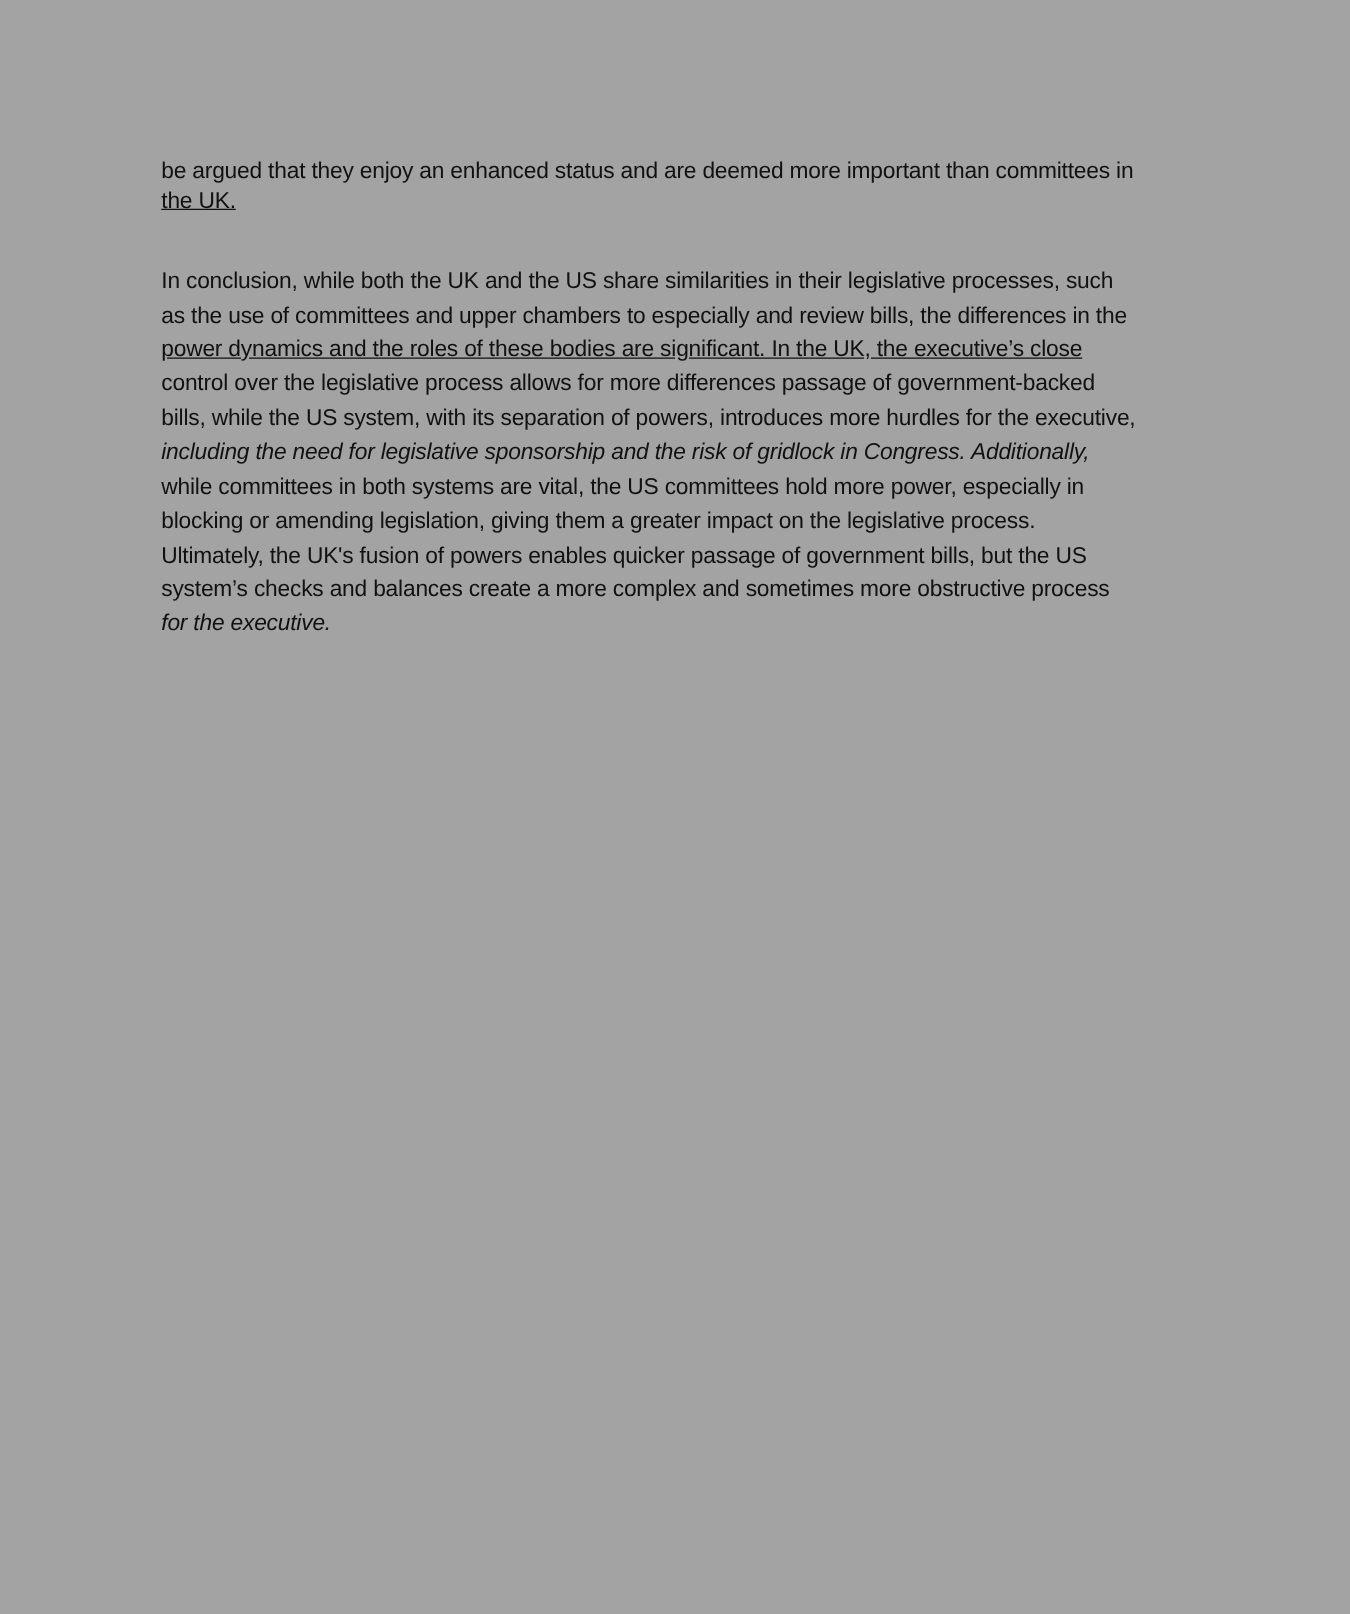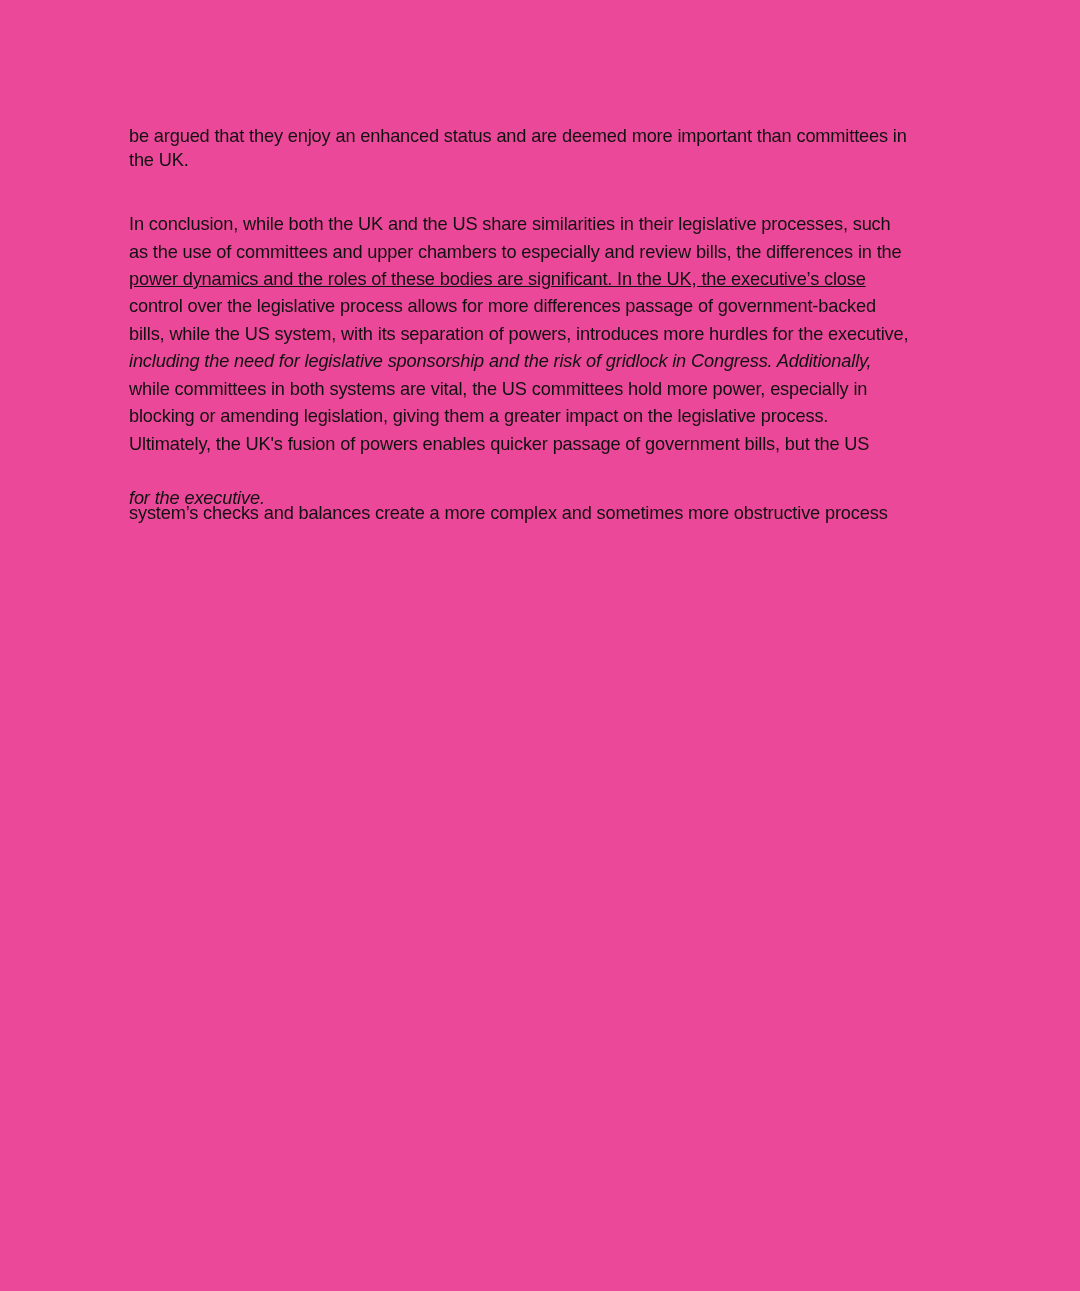--- a/index.html
+++ b/index.html
@@ -12,48 +12,48 @@
       height: 1291px;
       position: relative;
       overflow: hidden;
     }
     .page {
       position: absolute;
       left: 0;
       top: 0;
       width: 1080px;
       height: 1291px;
-      background: #ec4899;
+      background: #a3a3a3;
     }
     .line {
       position: absolute;
       left: 129px;
       font-family: "Liberation Sans", sans-serif;
       font-size: 18.2px;
       color: #111111;
       white-space: nowrap;
       letter-spacing: -0.15px;
       line-height: 1;
     }
   </style>
 </head>
 <body>
 
 <div class="page">
   <div>
     <div class="line" style="top:127px;">be argued that they enjoy an enhanced status and are deemed more important than committees in</div>
-    <div class="line" style="top:151px;">the UK.</div>
+    <div class="line" style="top:151px;text-decoration:underline;">the UK.</div>
   </div>
 
   <div>
     <div class="line" style="top:215px;">In conclusion, while both the UK and the US share similarities in their legislative processes, such</div>
     <div class="line" style="top:243px;">as the use of committees and upper chambers to especially and review bills, the differences in the</div>
     <div class="line" style="top:270px;text-decoration:underline;">power dynamics and the roles of these bodies are significant. In the UK, the executive’s close</div>
     <div class="line" style="top:297px;">control over the legislative process allows for more differences passage of government-backed</div>
     <div class="line" style="top:325px;">bills, while the US system, with its separation of powers, introduces more hurdles for the executive,</div>
     <div class="line" style="top:352px;font-style:italic;">including the need for legislative sponsorship and the risk of gridlock in Congress. Additionally,</div>
     <div class="line" style="top:380px;text-align:right;">while committees in both systems are vital, the US committees hold more power, especially in</div>
     <div class="line" style="top:407px;">blocking or amending legislation, giving them a greater impact on the legislative process.</div>
     <div class="line" style="top:435px;">Ultimately, the UK's fusion of powers enables quicker passage of government bills, but the US</div>
-    <div class="line" style="top:462px;margin-top:42px;">system’s checks and balances create a more complex and sometimes more obstructive process</div>
+    <div class="line" style="top:462px;">system’s checks and balances create a more complex and sometimes more obstructive process</div>
     <div class="line" style="top:489px;font-style:italic;">for the executive.</div>
   </div>
 </div>
 
 </body></html>

